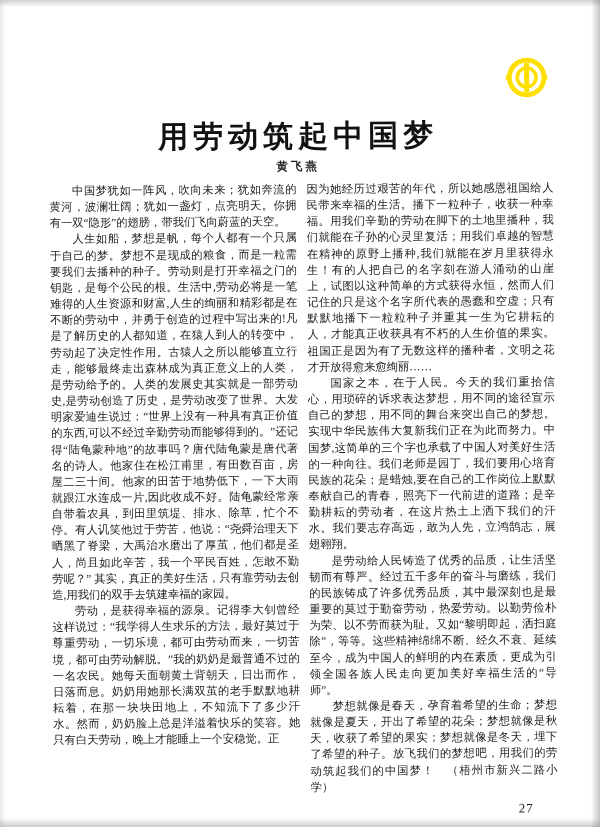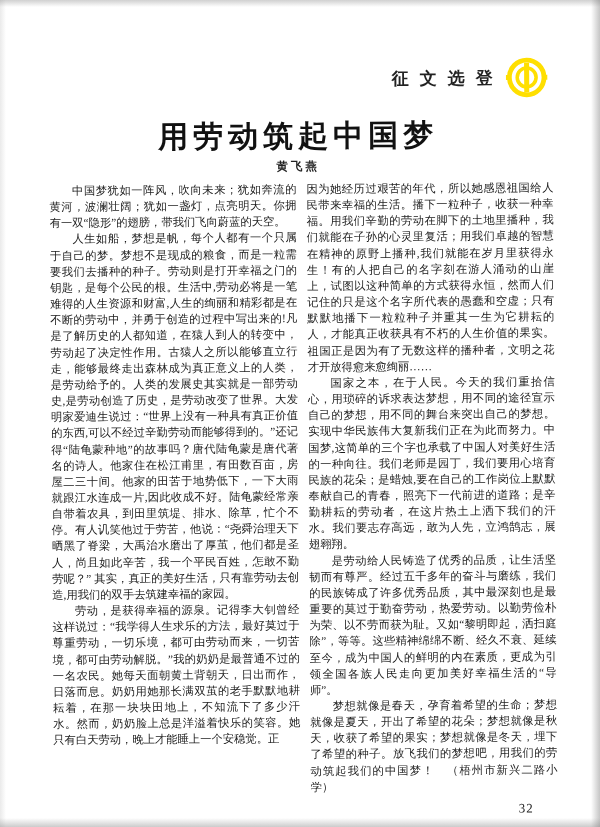--- a/index.html
+++ b/index.html
@@ -93,21 +93,20 @@
   }
 </style>
 </head>
 <body>
 
 <div class="page">
 
   <div class="content">
 
     <div class="header">
-      <span class="header-label">征文选登</span>
       <span>
         <svg class="logo" viewBox="0 0 40 40" aria-hidden="true">
 
           <circle cx="20" cy="20" r="16.5" fill="none" stroke="#ffdf00" stroke-width="4.6"></circle>
 
           <circle cx="20" cy="20" r="9" fill="none" stroke="#ffdf00" stroke-width="3.4"></circle>
 
           <rect x="17.6" y="6" width="4.8" height="28" fill="#ffdf00"></rect>
 
           <rect x="0.2" y="17.6" width="4.2" height="4.8" fill="#ffdf00"></rect>
@@ -127,21 +126,21 @@
         <p>劳动，是获得幸福的源泉。记得李大钊曾经这样说过：“我学得人生求乐的方法，最好莫过于尊重劳动，一切乐境，都可由劳动而来，一切苦境，都可由劳动解脱。”我的奶奶是最普通不过的一名农民。她每天面朝黄土背朝天，日出而作，日落而息。奶奶用她那长满双茧的老手默默地耕耘着，在那一块块田地上，不知流下了多少汗水。然而，奶奶脸上总是洋溢着快乐的笑容。她只有白天劳动，晚上才能睡上一个安稳觉。正</p>
       </div>
       <div class="col">
         <p class="no-indent">因为她经历过艰苦的年代，所以她感恩祖国给人民带来幸福的生活。播下一粒种子，收获一种幸福。用我们辛勤的劳动在脚下的土地里播种，我们就能在子孙的心灵里复活；用我们卓越的智慧在精神的原野上播种,我们就能在岁月里获得永生！有的人把自己的名字刻在游人涌动的山崖上，试图以这种简单的方式获得永恒，然而人们记住的只是这个名字所代表的愚蠢和空虚；只有默默地播下一粒粒种子并重其一生为它耕耘的人，才能真正收获具有不朽的人生价值的果实。祖国正是因为有了无数这样的播种者，文明之花才开放得愈来愈绚丽……</p>
         <p>国家之本，在于人民。今天的我们重拾信心，用琐碎的诉求表达梦想，用不同的途径宣示自己的梦想，用不同的舞台来突出自己的梦想。实现中华民族伟大复新我们正在为此而努力。中国梦,这简单的三个字也承载了中国人对美好生活的一种向往。我们老师是园丁，我们要用心培育民族的花朵；是蜡烛,要在自己的工作岗位上默默奉献自己的青春，照亮下一代前进的道路；是辛勤耕耘的劳动者，在这片热土上洒下我们的汗水。我们要志存高远，敢为人先，立鸿鹄志，展翅翱翔。</p>
         <p>是劳动给人民铸造了优秀的品质，让生活坚韧而有尊严。经过五千多年的奋斗与磨练，我们的民族铸成了许多优秀品质，其中最深刻也是最重要的莫过于勤奋劳动，热爱劳动。以勤劳俭朴为荣、以不劳而获为耻。又如“黎明即起，洒扫庭除”，等等。这些精神绵绵不断、经久不衰、延续至今，成为中国人的鲜明的内在素质，更成为引领全国各族人民走向更加美好幸福生活的“导师”。</p>
         <p>梦想就像是春天，孕育着希望的生命；梦想就像是夏天，开出了希望的花朵；梦想就像是秋天，收获了希望的果实；梦想就像是冬天，埋下了希望的种子。放飞我们的梦想吧，用我们的劳动筑起我们的中国梦！　（梧州市新兴二路小学）</p>
       </div>
     </div>
 
-    <div class="page-number">32</div>
+    <div class="page-number">27</div>
 
   </div>
 
   <div class="edge edge-top"></div>
   <div class="edge edge-right"></div>
   <div class="edge edge-bottom"></div>
   <div class="edge edge-left"></div>
 
 </div>
 

